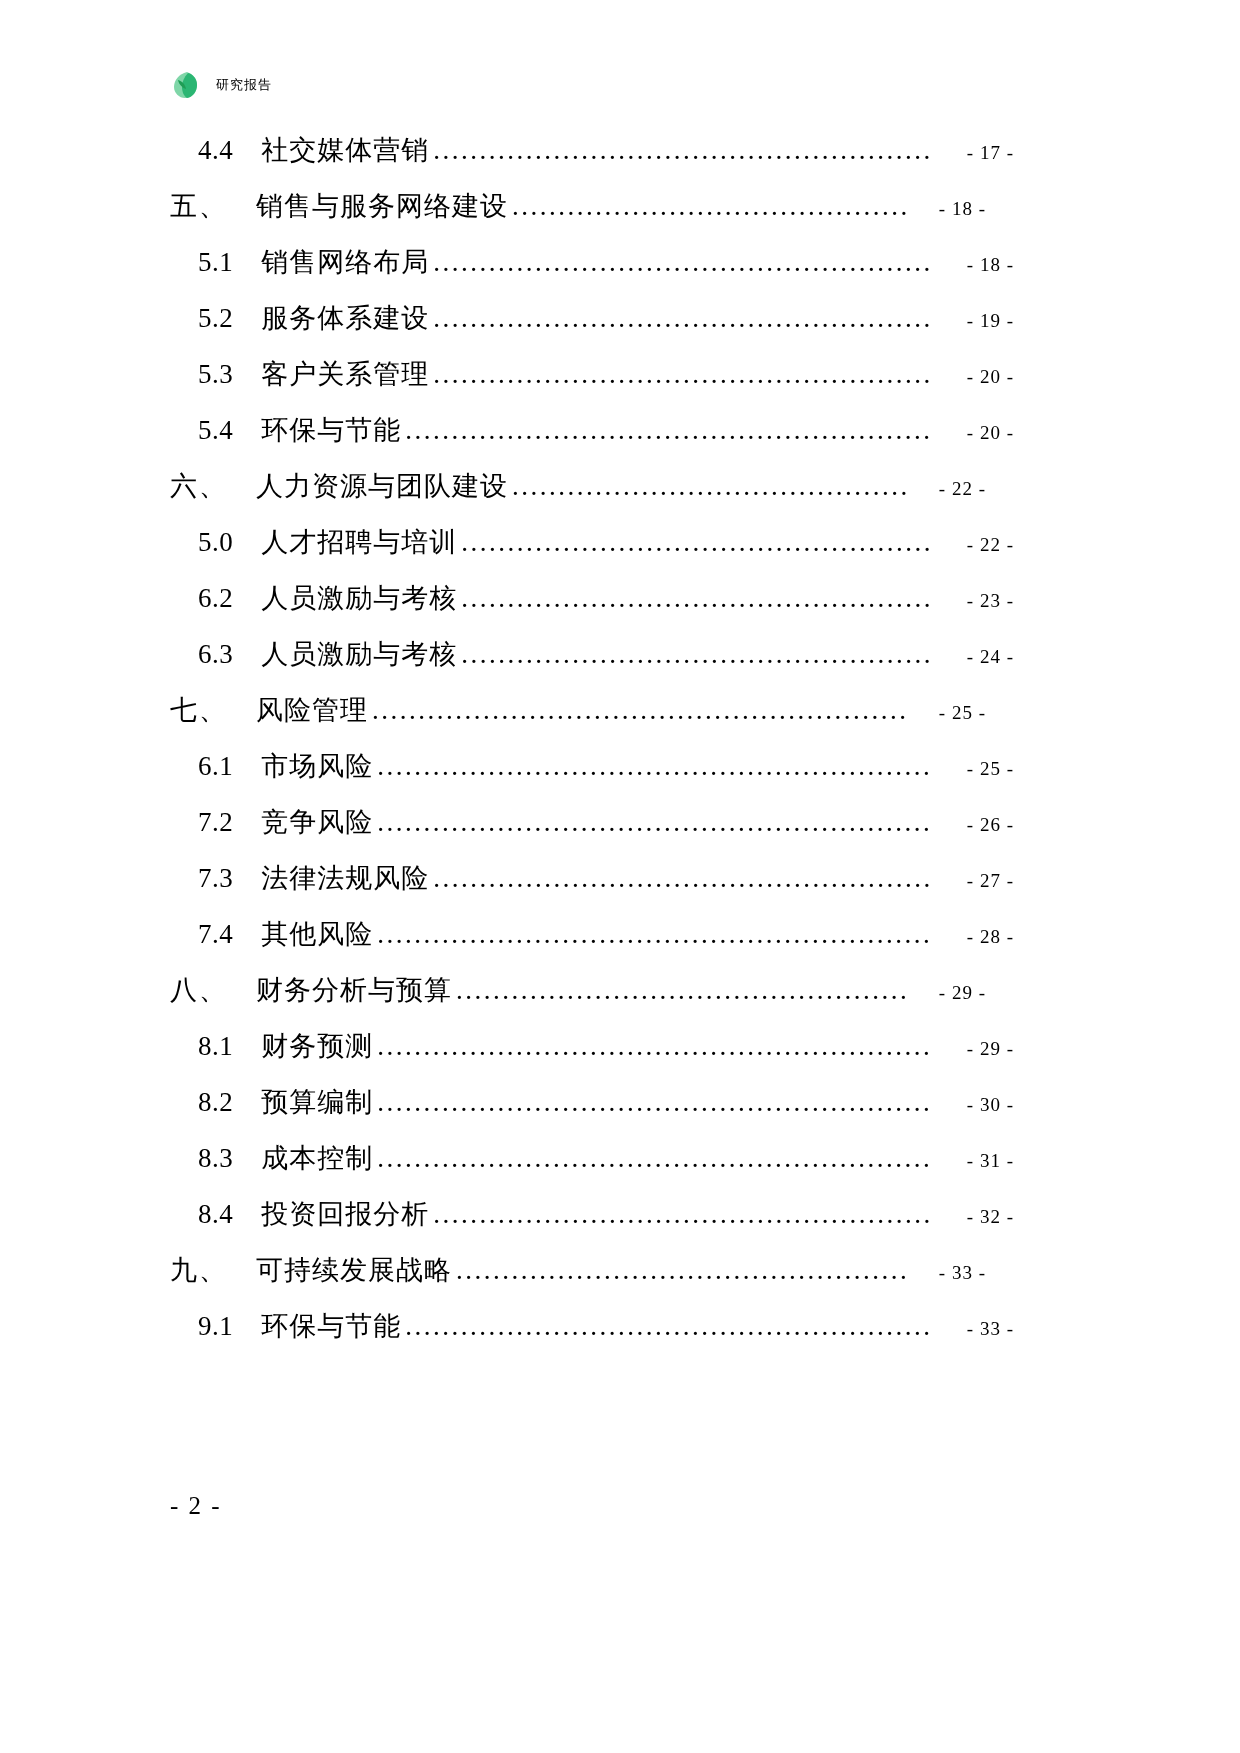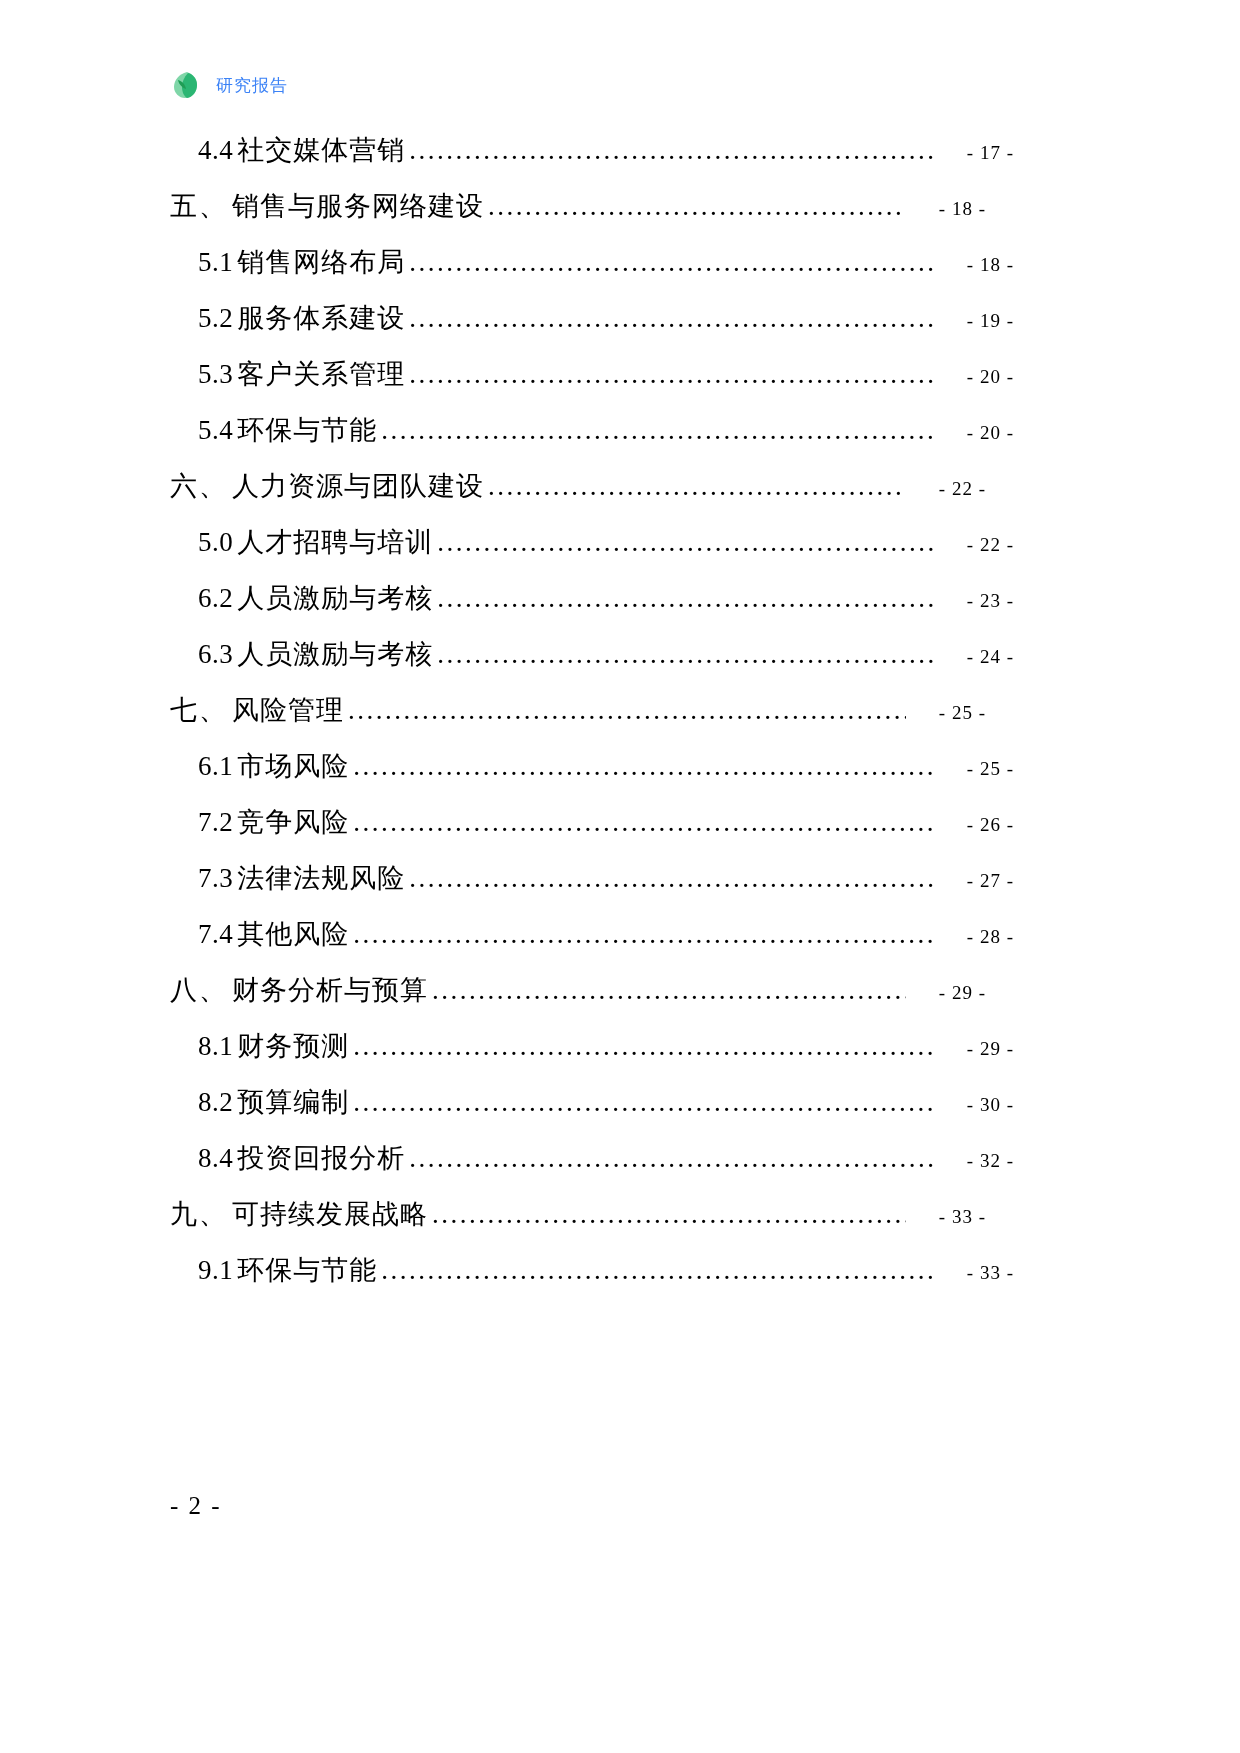--- a/index.html
+++ b/index.html
@@ -32,22 +32,22 @@
   }
   .logo-mark {
     width: 34px;
     height: 34px;
     position: relative;
     flex: 0 0 auto;
   }
   .logo-mark svg { display: block; }
   .header-title {
     font-family: "DejaVu Sans", sans-serif;
-    font-size: 17px;
-    color: #3b82f6;
+    font-size: 13px;
+    color: #000000;
     letter-spacing: 1px;
     white-space: nowrap;
   }
 
   
   .toc {
     position: absolute;
     top: 132px;
     left: 0;
     width: 1156px;
@@ -66,21 +66,21 @@
   .toc-entry.level1 {
     padding-left: 0px;
   }
   .toc-entry.level2 {
     padding-left: 28px;
   }
   .entry-num {
     letter-spacing: 0.5px;
   }
   .entry-title {
-    margin-left: 4px;
+    margin-left: 28px;
     letter-spacing: 1px;
   }
   .level1 .entry-num { letter-spacing: 2px; }
   .dots {
     flex: 1 1 auto;
     overflow: hidden;
     margin: 0 2px 0 4px;
     position: relative;
     height: 1em;
   }
@@ -231,20 +231,26 @@
         <span class="dots"></span>
         <span class="entry-page">- 29 -</span>
       </div>
       <div class="toc-entry level2">
         <span class="entry-num">8.2</span>
         <span class="entry-title">预算编制</span>
         <span class="dots"></span>
         <span class="entry-page">- 30 -</span>
       </div>
       <div class="toc-entry level2">
+        <span class="entry-num">8.3</span>
+        <span class="entry-title">成本控制</span>
+        <span class="dots"></span>
+        <span class="entry-page">- 31 -</span>
+      </div>
+      <div class="toc-entry level2">
         <span class="entry-num">8.4</span>
         <span class="entry-title">投资回报分析</span>
         <span class="dots"></span>
         <span class="entry-page">- 32 -</span>
       </div>
       <div class="toc-entry level1">
         <span class="entry-num">九、</span>
         <span class="entry-title">可持续发展战略</span>
         <span class="dots"></span>
         <span class="entry-page">- 33 -</span>

